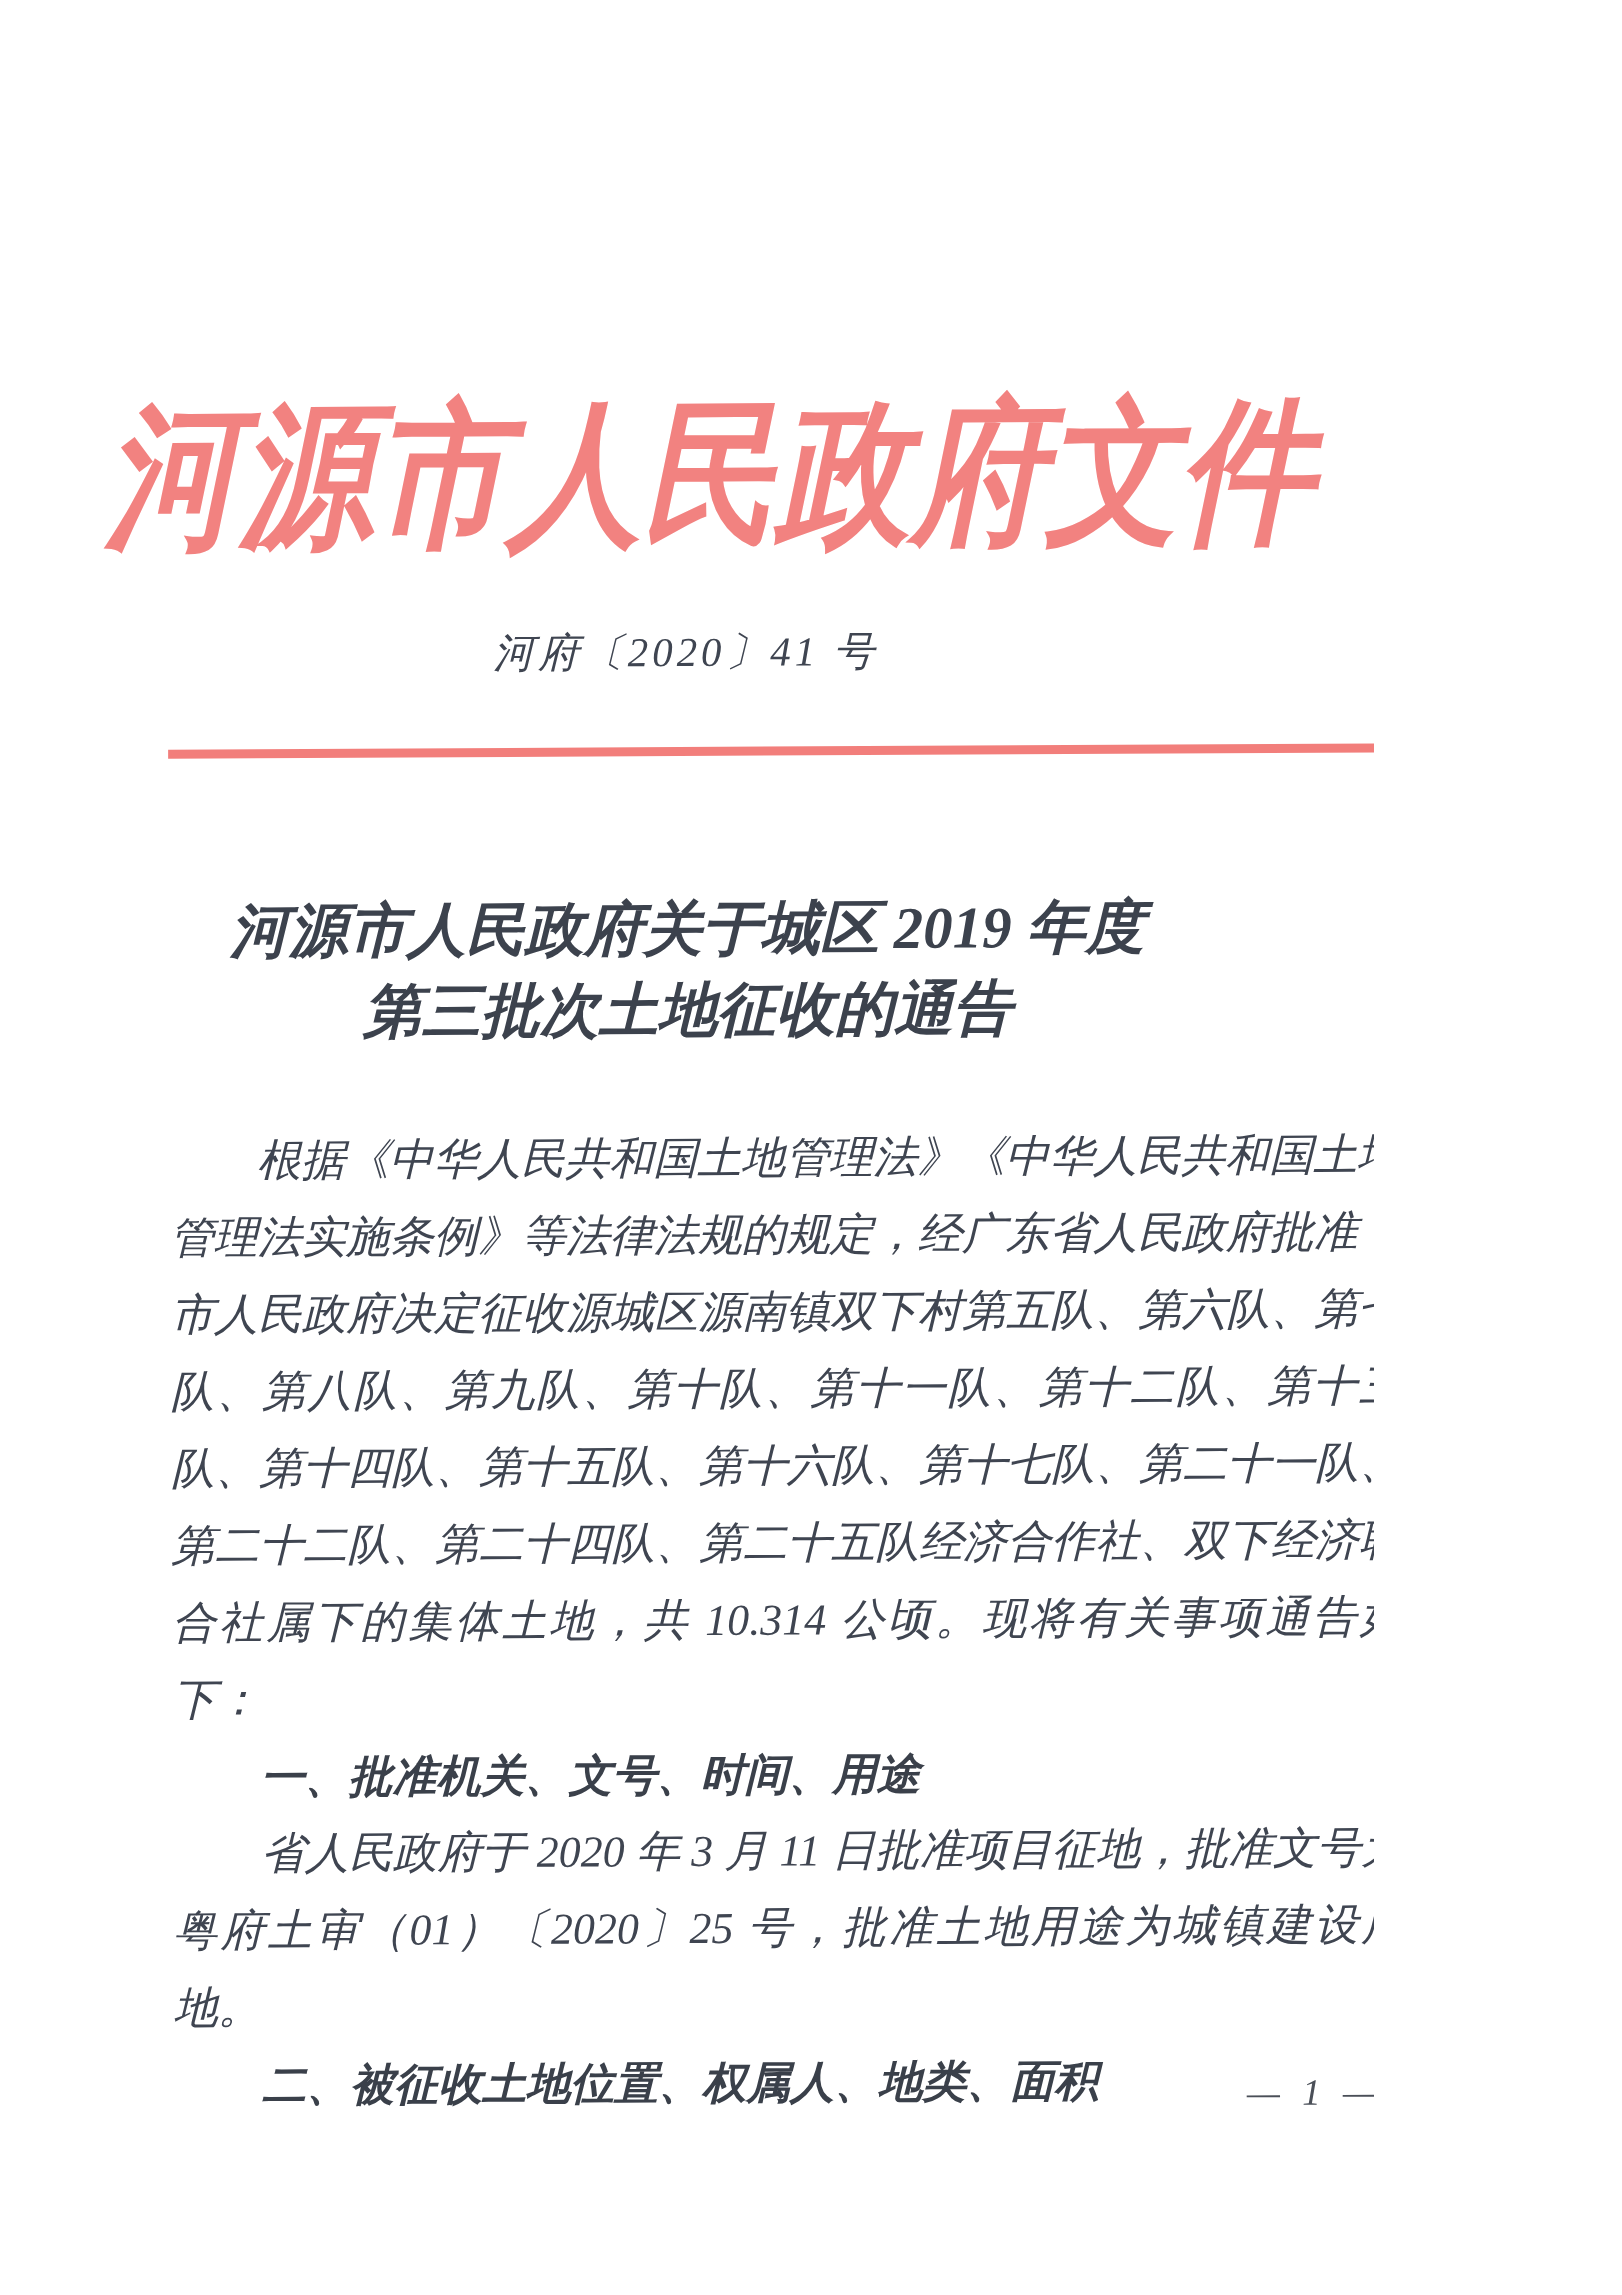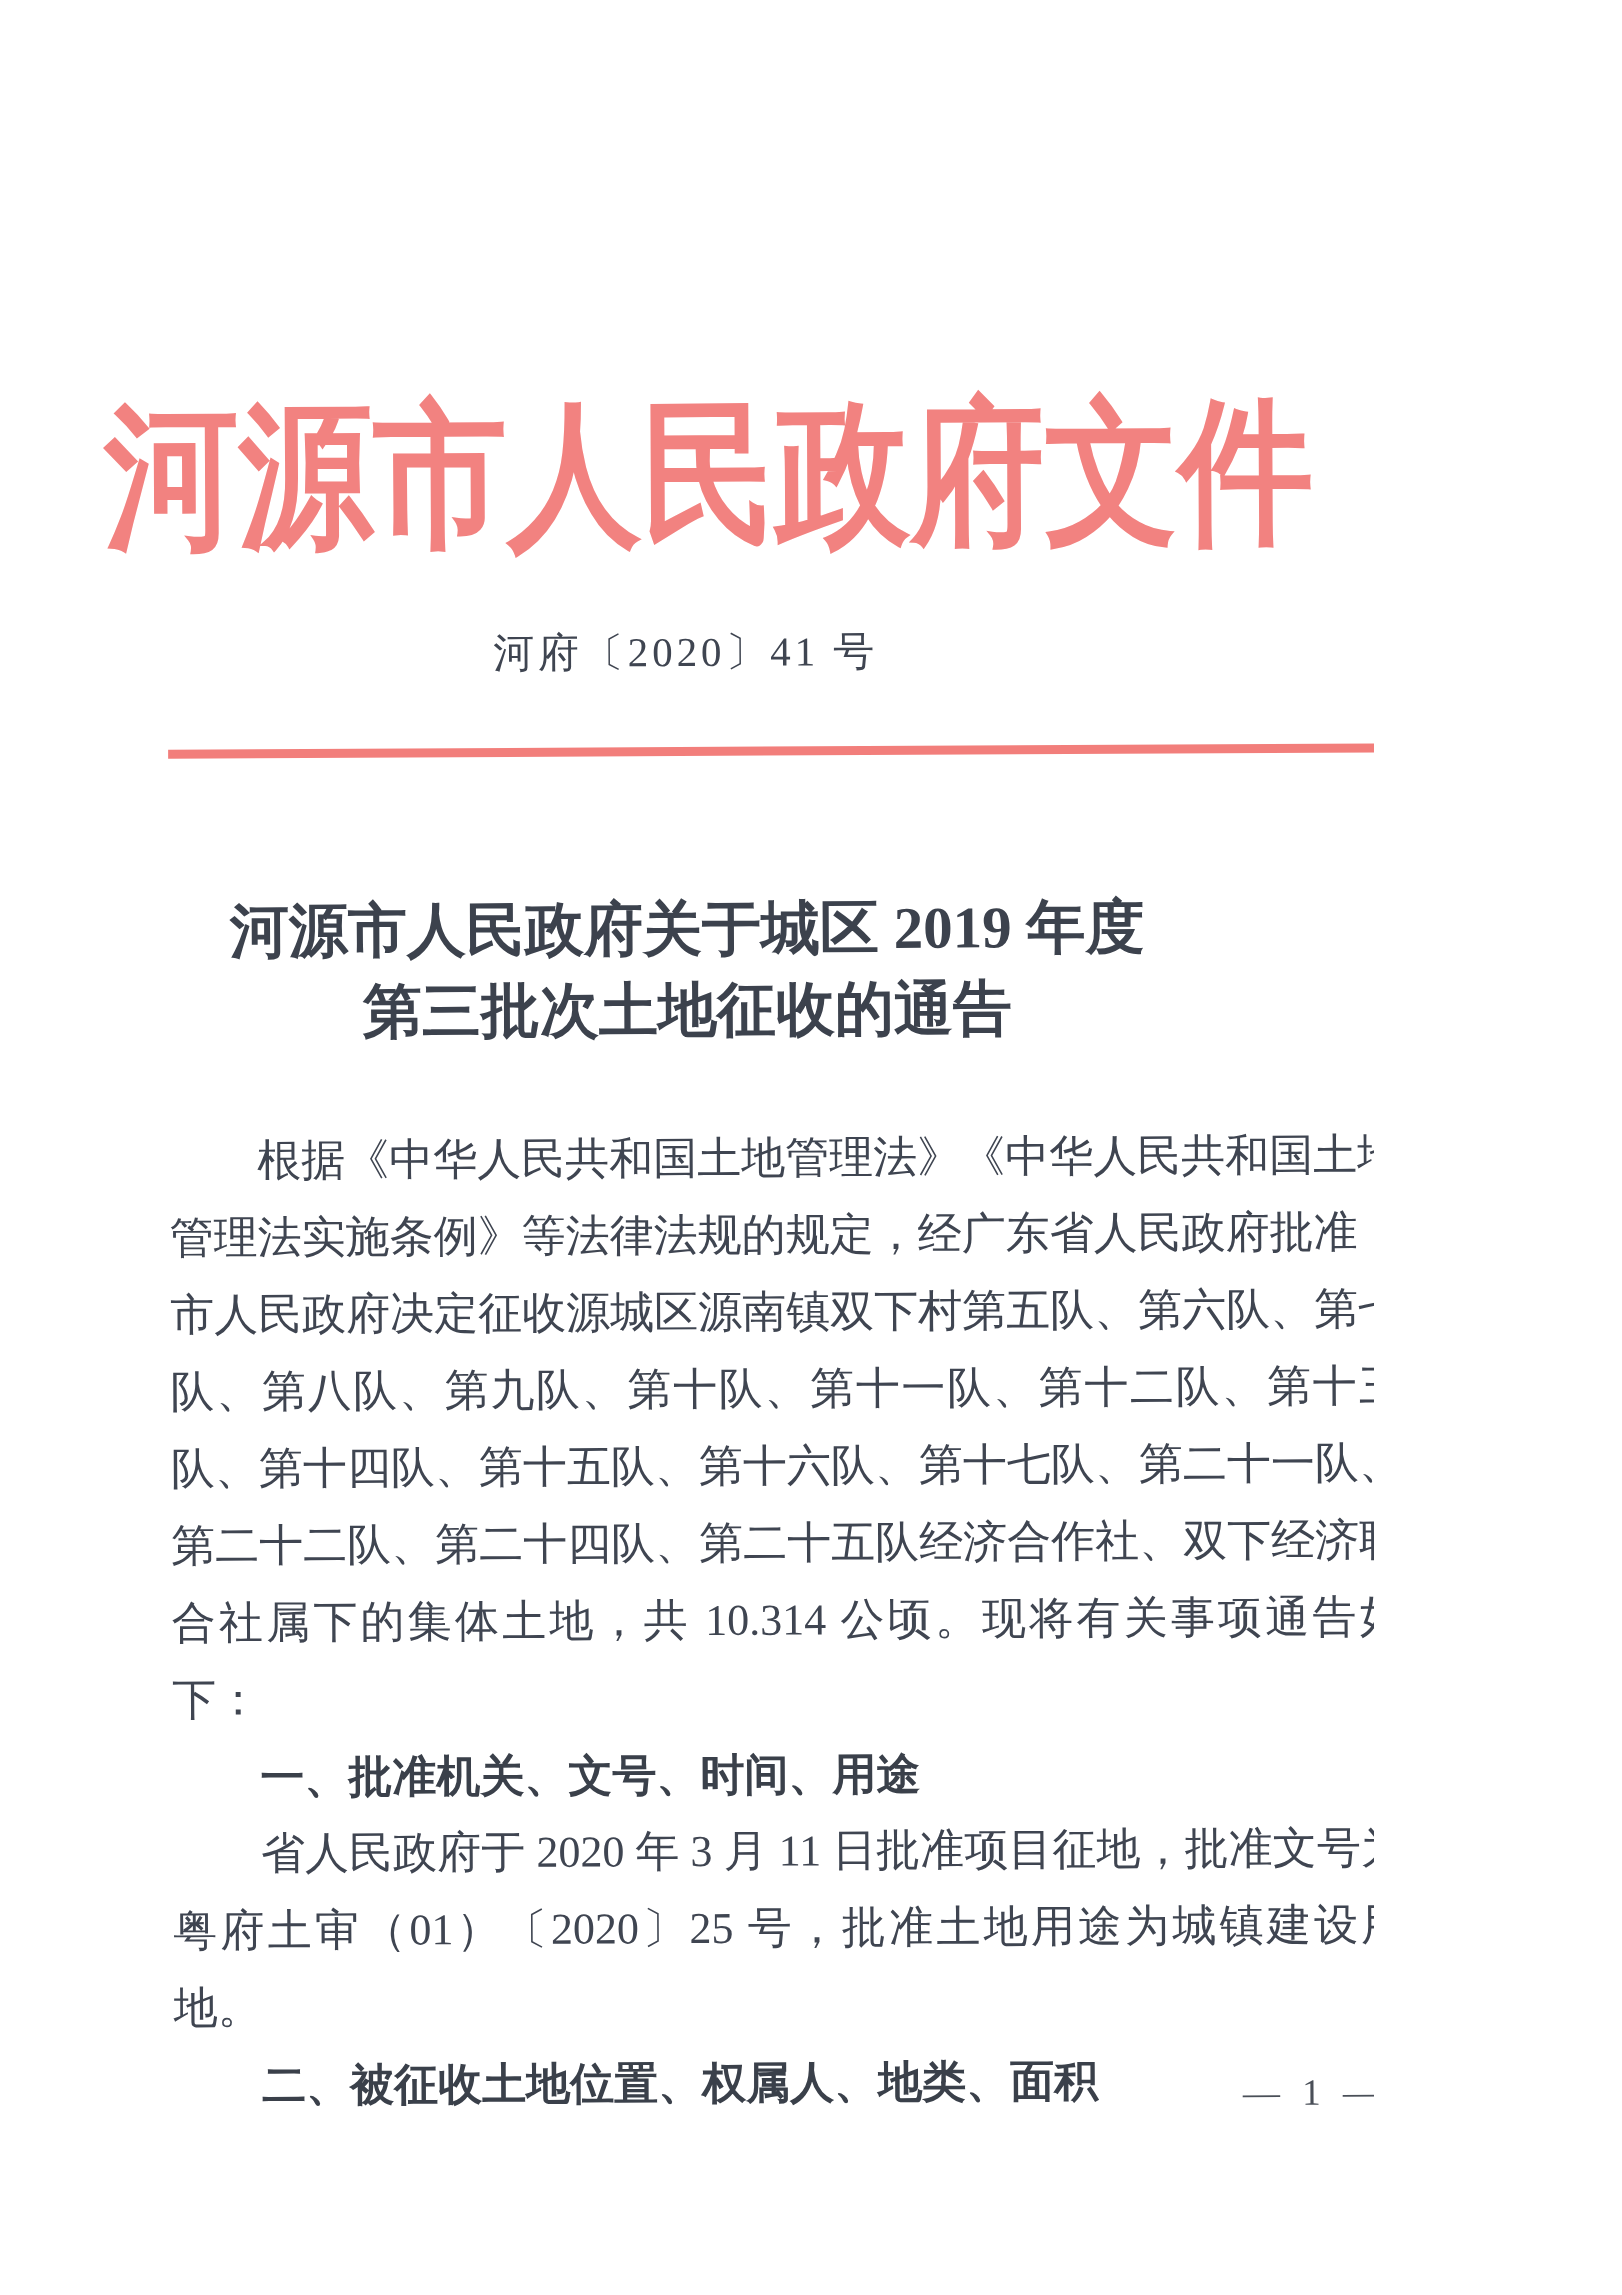--- a/index.html
+++ b/index.html
@@ -7,20 +7,21 @@
     padding: 0;
     background: #ffffff;
   }
   .page {
     position: relative;
     width: 1374px;
     height: 2295px;
     background: #ffffff;
     overflow: hidden;
     font-family: "Liberation Serif", "DejaVu Serif", serif;
+    font-style: italic;
   }
   .scan-tilt {
     position: absolute;
     inset: 0;
     transform: rotate(-0.3deg);
     transform-origin: 50% 40%;
   }
   .org-title {
     position: absolute;
     top: 378px;

